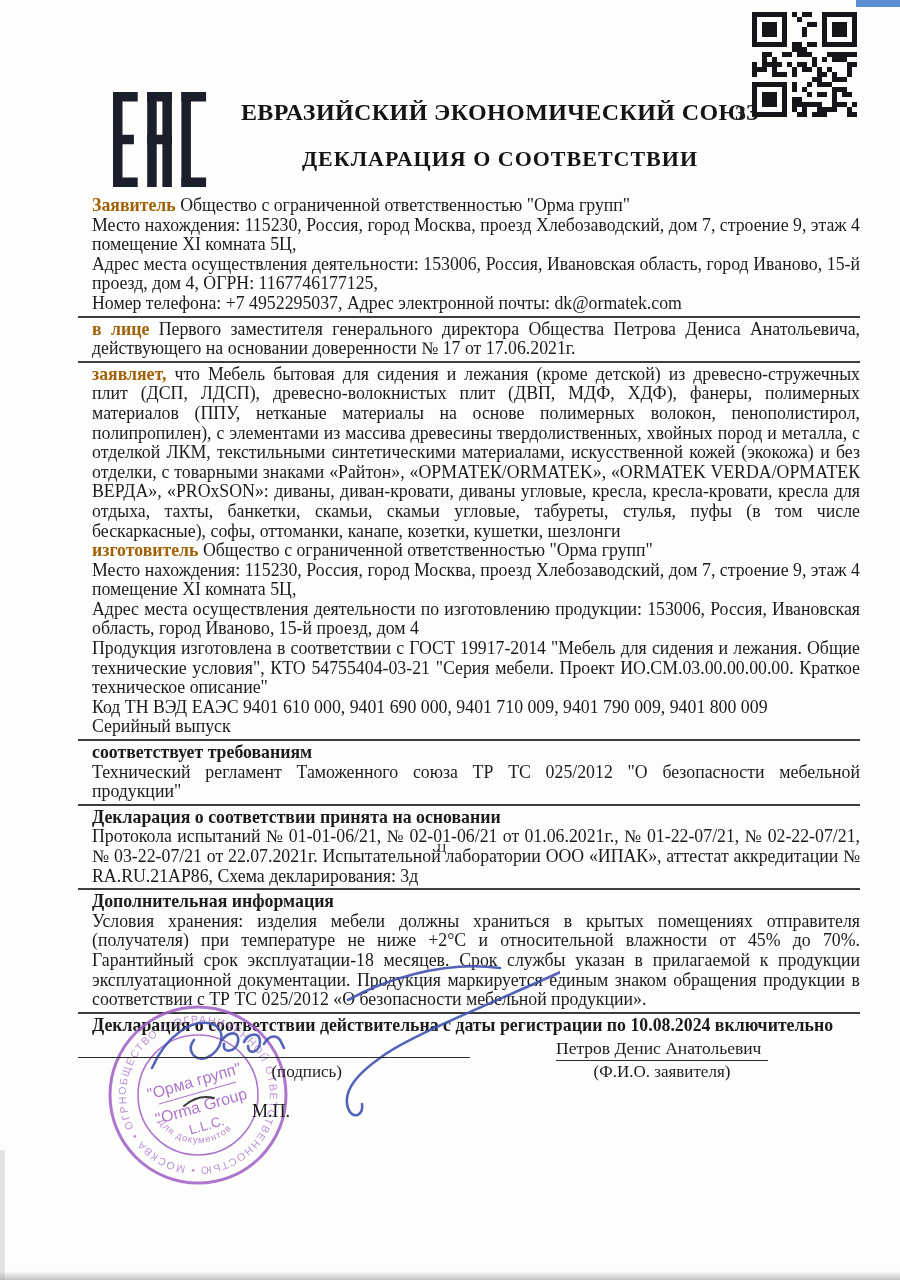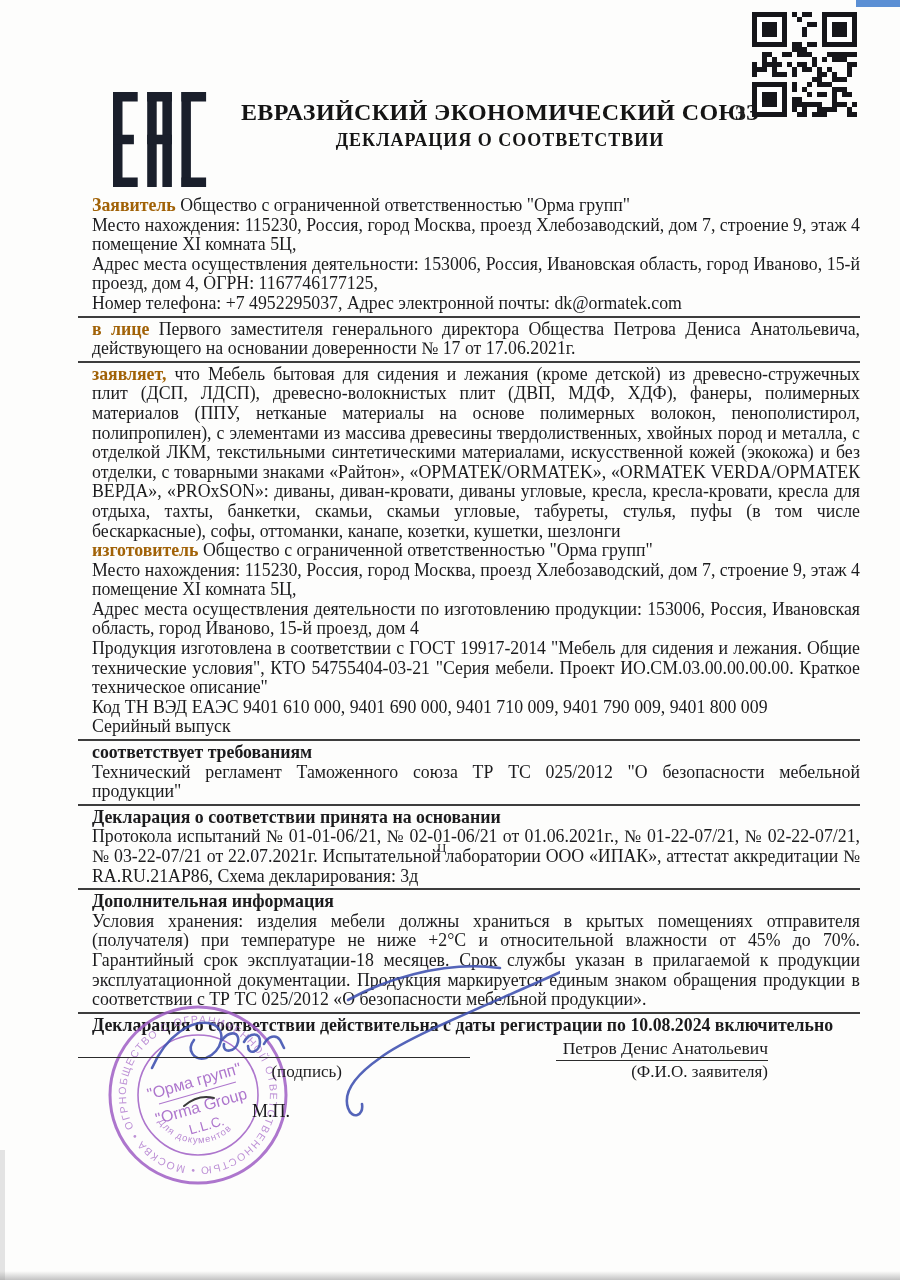--- a/index.html
+++ b/index.html
@@ -2,37 +2,37 @@
 <html><head>
 <meta charset="utf-8">
 <style>
   html,body{margin:0;padding:0;background:#e8e8e8;}
   #page{position:relative;width:900px;height:1280px;background:#fdfdfc;overflow:hidden;
         font-family:"Liberation Serif", serif;color:#1b1b1d;}
   
   #eac-logo{position:absolute;left:113px;top:92px;width:95px;height:95px;}
   #title-block{position:absolute;left:205px;top:99px;width:590px;text-align:center;color:#141414;}
   #title-union{font-size:24px;font-weight:bold;letter-spacing:.4px;white-space:nowrap;}
-  #title-doc{font-size:18px;font-weight:bold;letter-spacing:1px;margin-top:4px;white-space:nowrap;}
+  #title-doc{font-size:22px;font-weight:bold;letter-spacing:1px;margin-top:20px;white-space:nowrap;}
   #qr{position:absolute;left:752px;top:12px;width:105px;height:105px;}
   #qr-frag{position:absolute;left:735px;top:100px;font-size:22px;font-weight:bold;color:#222;}
   #corner-mark{position:absolute;left:856px;top:0;width:44px;height:7px;background:#5b8fd4;}
   
   #doc-body{position:absolute;left:92px;top:196px;width:768px;
             font-size:17.8px;line-height:19.6px;text-align:justify;}
   .para{margin:0;}
   .hr{border-top:2px solid #3d3d3d;margin:2px 0 2px -14px;height:0;}
   b{color:#a16207;}
   .head{font-weight:bold;}
   
   #sig-line{position:absolute;left:78px;top:1057px;width:392px;border-top:1.6px solid #2b2b2b;}
   #sig-caption{position:absolute;left:192px;top:1062px;width:150px;text-align:right;font-size:17px;}
-  #fio-name{position:absolute;left:556px;top:1038px;width:212px;text-align:right;font-size:17.5px;
+  #fio-name{position:absolute;left:556px;top:1038px;width:212px;text-align:left;font-size:17.5px;
             border-bottom:1.2px solid #2b2b2b;padding-bottom:1px;}
-  #fio-caption{position:absolute;left:556px;top:1062px;width:212px;text-align:right;font-size:17px;}
+  #fio-caption{position:absolute;left:556px;top:1062px;width:212px;text-align:center;font-size:17px;}
   #mp{position:absolute;left:252px;top:1101px;font-size:18px;}
   #stamp{position:absolute;left:103px;top:1000px;width:190px;height:190px;opacity:.85;}
   #signature-ink{position:absolute;left:80px;top:940px;width:480px;height:245px;pointer-events:none;}
   #stray-char{position:absolute;left:437px;top:840px;font-size:13px;color:#2a2a2e;}
   
   #reg-number{position:absolute;left:92px;top:1146px;width:790px;font-size:17.2px;font-weight:bold;}
   #reg-date{position:absolute;left:92px;top:1185px;width:790px;font-size:17.2px;font-weight:bold;}
   
   #bottom-edge{position:absolute;left:0;bottom:0;width:100%;height:9px;
                background:linear-gradient(#fdfdfc,#c3c3c3);}

